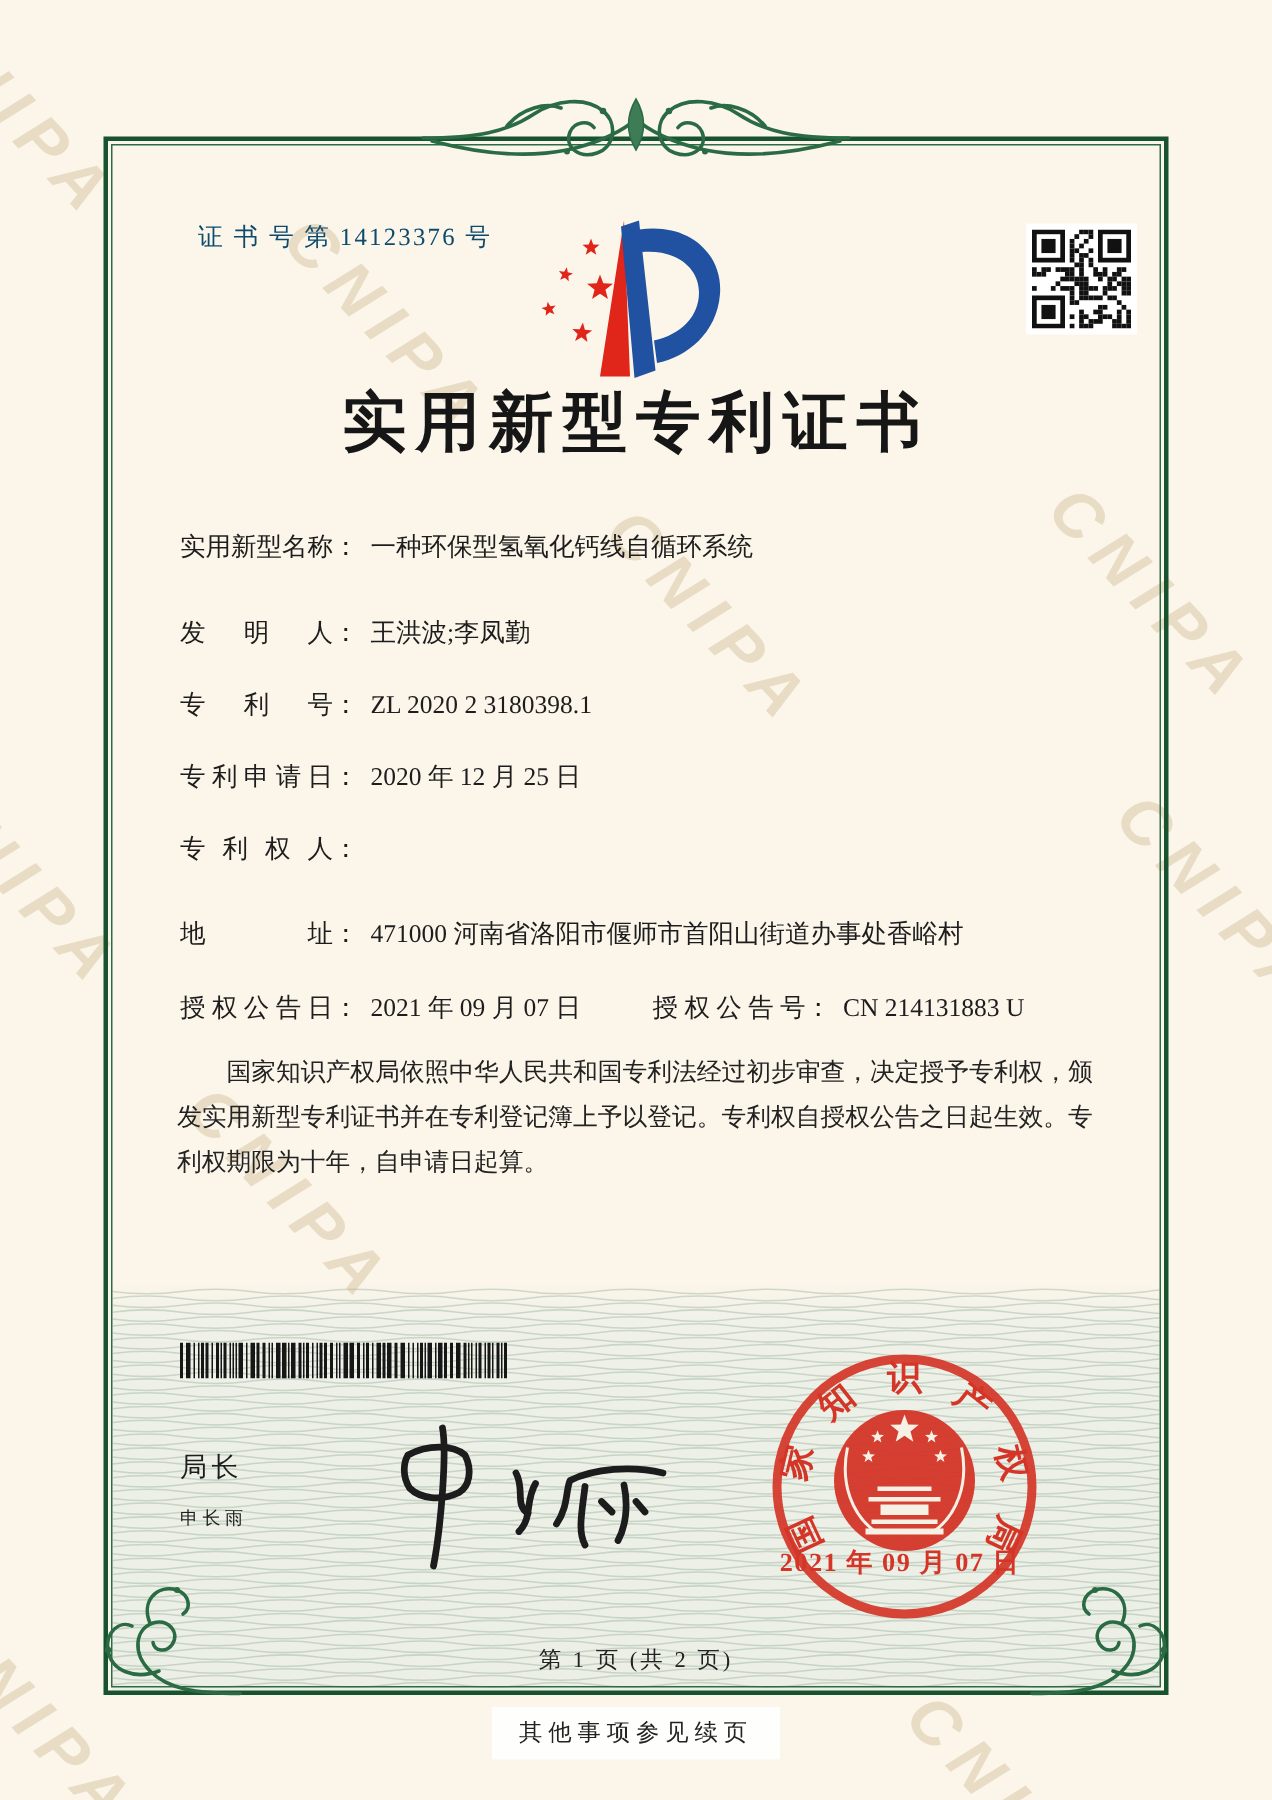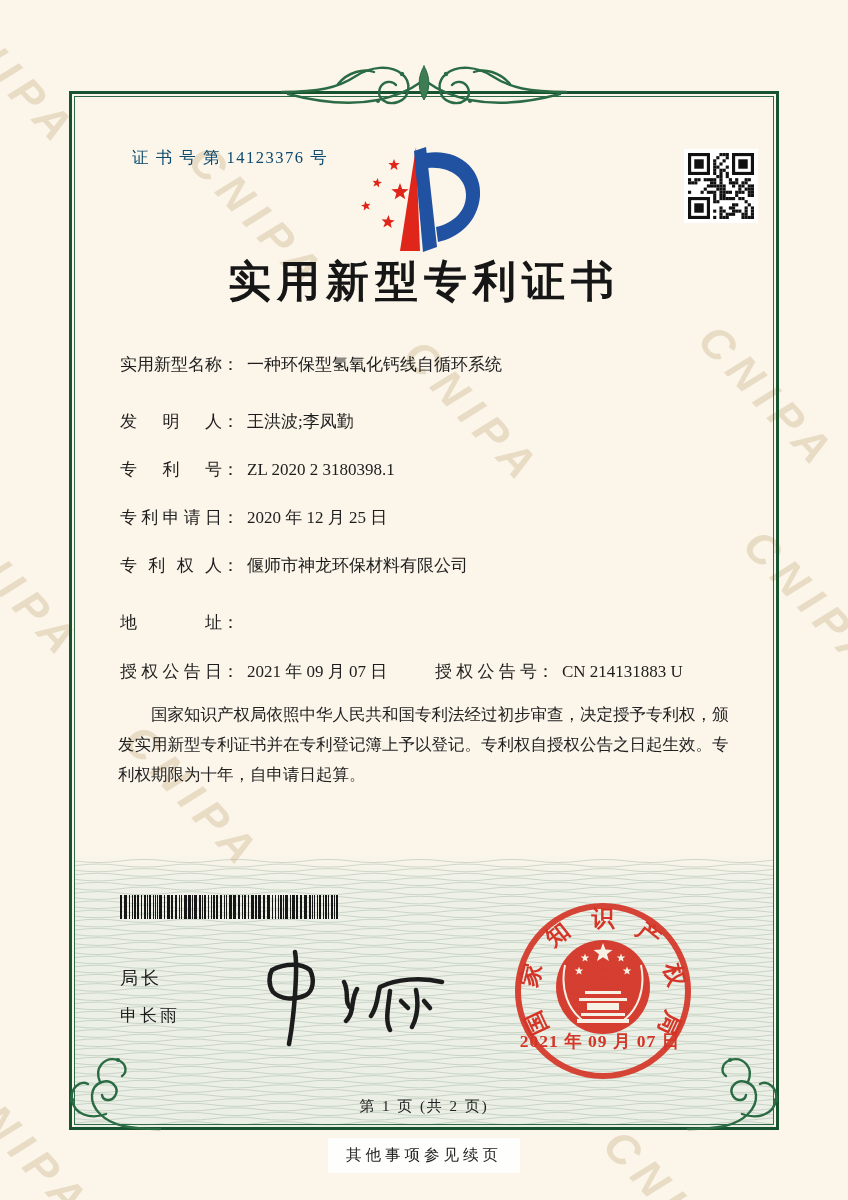--- a/index.html
+++ b/index.html
@@ -44,21 +44,21 @@
   .fl{display:inline-block;width:102px;text-align:justify;text-align-last:justify;}
   .co{display:inline-block;}
   .fv{margin-left:8px;}
   .g2{position:absolute;left:315px;display:flex;align-items:baseline;}
   .paras{
     position:absolute;left:118px;top:700px;width:618px;
     font-size:16.5px;line-height:1.82;color:#222;
   }
   .paras p{margin:0;text-indent:2em;}
   .officer-title{position:absolute;left:120px;top:966px;font-size:18px;letter-spacing:3px;z-index:4;}
-  .officer-name{position:absolute;left:120px;top:1004px;font-size:17px;letter-spacing:3px;z-index:4;}
+  .officer-name{position:absolute;left:120px;top:1004px;font-size:12px;letter-spacing:3px;z-index:4;}
   #signature{position:absolute;left:240px;top:946px;z-index:4;}
   #signature path{stroke:#1c1c1c;stroke-width:4.5;fill:none;stroke-linecap:round;stroke-linejoin:round;}
   #seal{position:absolute;left:507px;top:895px;z-index:5;}
   #qr{position:absolute;left:684px;top:149px;background:#fff;padding:4px;z-index:2;}
   #barcode{position:absolute;left:120px;top:895px;z-index:2;}
   .pageinfo{
     position:absolute;left:0;top:1097px;width:848px;text-align:center;
     font-size:15px;letter-spacing:2px;color:#222;z-index:2;
   }
   .contnote{
@@ -355,25 +355,25 @@
         <span class="fv">ZL 2020 2 3180398.1</span>
     </div>
     <div class="row" style="top:507px">
       <span class="fl">专利申请日</span>
         <span class="co">：</span>
         <span class="fv">2020 年 12 月 25 日</span>
     </div>
     <div class="row" style="top:555px">
       <span class="fl">专利权人</span>
         <span class="co">：</span>
-        <span class="fv">偃师市神龙环保材料有限公司</span>
     </div>
     <div class="row" style="top:612px">
       <span class="fl">地址</span>
         <span class="co">：</span>
+        <span class="fv">471000 河南省洛阳市偃师市首阳山街道办事处香峪村</span>
     </div>
     <div class="row" style="top:661px;width:660px">
       <span class="fl">授权公告日</span>
         <span class="co">：</span>
         <span class="fv">2021 年 09 月 07 日</span>
       <span class="g2">
         <span class="fl">授权公告号</span>
           <span class="co">：</span>
           <span class="fv">CN 214131883 U</span>
       </span>

